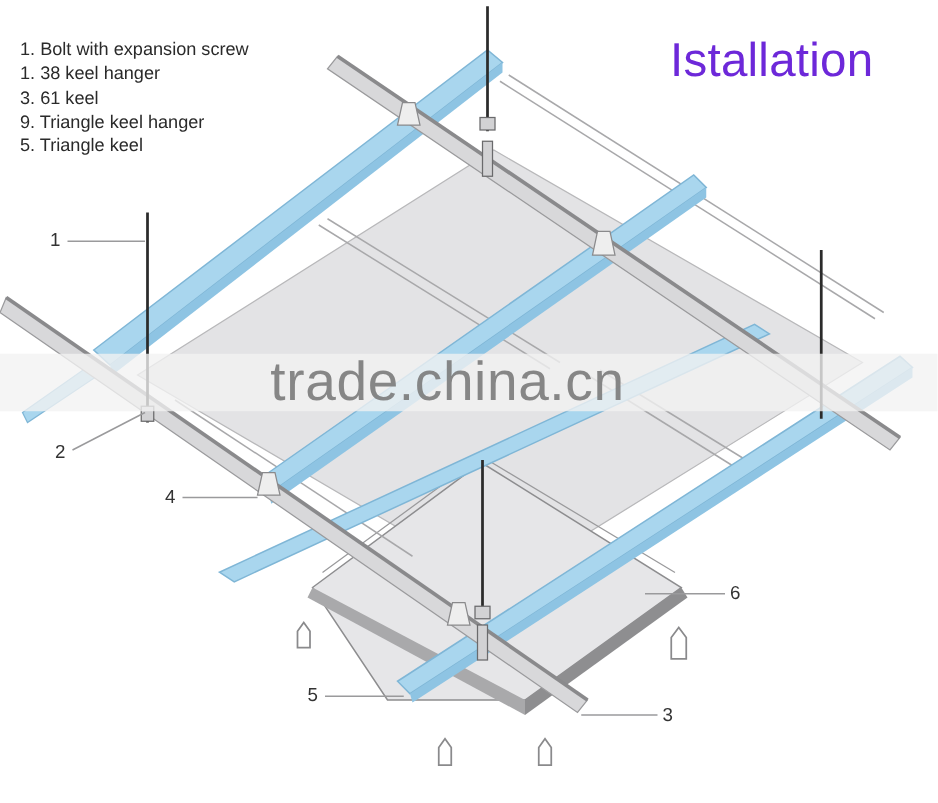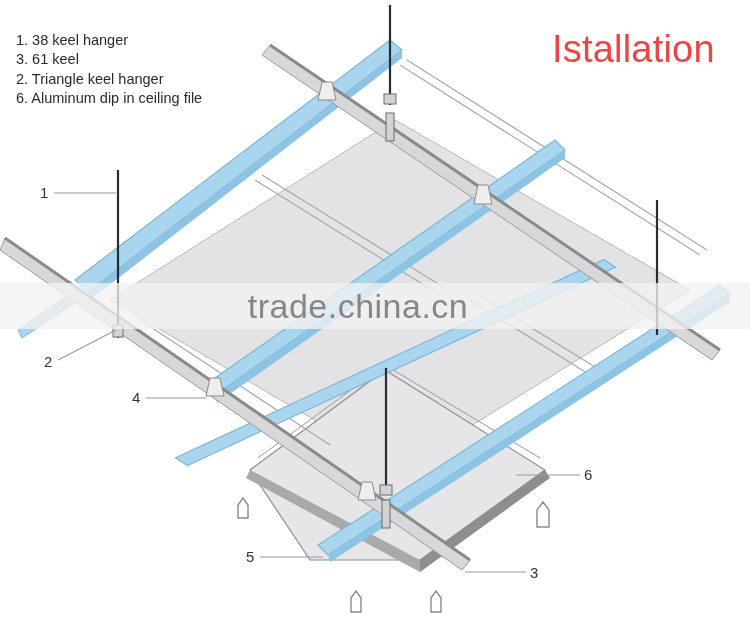--- a/index.html
+++ b/index.html
@@ -1,22 +1,22 @@
 <!DOCTYPE html>
 <html><head>
   <meta charset="utf-8">
   <style>
     html, body { margin: 0; padding: 0; background: #ffffff; }
     body { width: 750px; height: 642px; position: relative; overflow: hidden; font-family: "Liberation Sans", sans-serif; }
     .diagram { position: absolute; left: 0; top: 0; width: 750px; height: 642px; }
     .legend { position: absolute; left: 16px; top: 31px; margin: 0; padding: 0; list-style: none; font-size: 14.5px; line-height: 19.3px; color: #2a2a2a; z-index: 3; }
     .legend li { white-space: nowrap; }
-    .title { position: absolute; left: 552px; top: 28px; font-size: 38px; color: #ef4444; letter-spacing: 0.2px; z-index: 3; }
+    .title { position: absolute; left: 536px; top: 28px; font-size: 38px; color: #6d28d9; letter-spacing: 0.2px; z-index: 3; }
     .watermark-band { position: absolute; left: 0; top: 283px; width: 750px; height: 46px; background: rgba(242,242,242,0.78); z-index: 2; }
-    .watermark { position: absolute; left: 0; top: 283px; width: 716px; text-align: center; font-size: 34px; line-height: 46px; color: rgba(120,120,120,0.88); z-index: 2; letter-spacing: 0.5px; }
+    .watermark { position: absolute; left: 0; top: 283px; width: 716px; text-align: center; font-size: 44px; line-height: 46px; color: rgba(120,120,120,0.88); z-index: 2; letter-spacing: 0.5px; }
     .callout { position: absolute; font-size: 15px; color: #333; z-index: 3; }
   </style>
 </head>
 <body>
 
 <svg class="diagram" viewBox="0 0 750 642" xmlns="http://www.w3.org/2000/svg">
 
   <g>
     <polygon points="110,300 395,120 690,290 400,470" fill="#e3e3e5" stroke="#b8b8ba" stroke-width="1"></polygon>
 
@@ -84,24 +84,25 @@
     <line x1="54" y1="193" x2="116" y2="193"></line>
     <line x1="58" y1="360" x2="116" y2="330"></line>
     <line x1="146" y1="398" x2="206" y2="398"></line>
     <line x1="260" y1="557" x2="323" y2="557"></line>
     <line x1="465" y1="572" x2="526" y2="572"></line>
     <line x1="516" y1="475" x2="580" y2="475"></line>
   </g>
 </svg>
 
 <ul class="legend">
+  <li>1. Bolt with expansion screw</li>
   <li>1. 38 keel hanger</li>
   <li>3. 61 keel</li>
-  <li>2. Triangle keel hanger</li>
-  <li>6. Aluminum dip in ceiling file</li>
+  <li>9. Triangle keel hanger</li>
+  <li>5. Triangle keel</li>
 </ul>
 
 <div class="title">Istallation</div>
 
 <span class="callout" style="left:40px;top:184px;">1</span>
 <span class="callout" style="left:44px;top:353px;">2</span>
 <span class="callout" style="left:132px;top:389px;">4</span>
 <span class="callout" style="left:246px;top:548px;">5</span>
 <span class="callout" style="left:530px;top:564px;">3</span>
 <span class="callout" style="left:584px;top:466px;">6</span>

